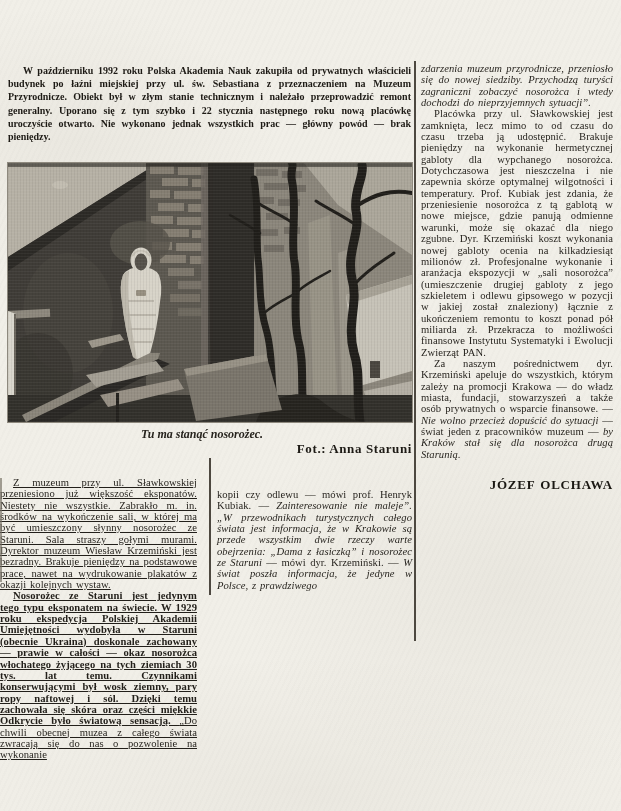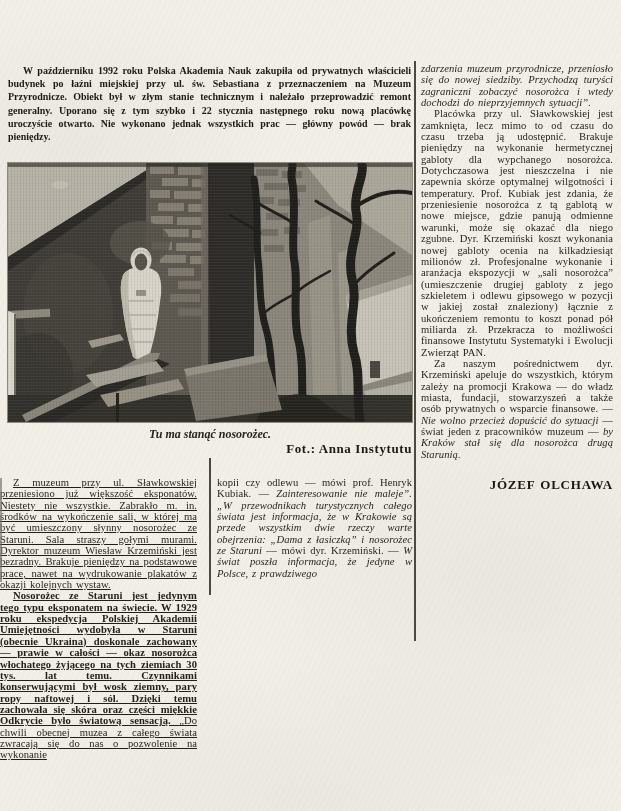--- a/index.html
+++ b/index.html
@@ -31,37 +31,37 @@
     outline:1px solid #8e897e;
   }
   .photo svg{display:block;}
   .photo::after{
     content:"";position:absolute;inset:0;pointer-events:none;
     background:
       repeating-linear-gradient(0deg, rgba(255,255,255,.045) 0 1px, transparent 1px 3px),
       repeating-linear-gradient(90deg, rgba(0,0,0,.05) 0 1px, transparent 1px 3px);
   }
   .caption{
-    position:absolute;left:8px;top:427px;width:404px;margin:0;
+    position:absolute;left:0;top:427px;width:404px;margin:0;
     font-style:italic;font-weight:700;font-size:12px;text-align:center;color:#26231d;
   }
   .credit{
     position:absolute;left:8px;top:441px;width:404px;margin:0;
     font-weight:700;font-size:13px;text-align:right;letter-spacing:.6px;color:#1d1a15;
   }
   .col{
     position:absolute;font-size:10.6px;line-height:11.35px;
     text-align:justify;word-spacing:1.1px;letter-spacing:.05px;
   }
   .col p{margin:0;}
   .indent{text-indent:13px;}
   .col i{}
   .col b{font-weight:700;}
   .col-left{left:0;top:477px;width:197px;text-decoration:underline;}
-  .col-middle{left:217px;top:477px;width:195px;}
+  .col-middle{left:217px;top:489px;width:195px;}
   .col-right{left:421px;top:63px;width:192px;}
   .byline{
     text-align:right;font-weight:700;font-size:13px;margin-top:19px;letter-spacing:.8px;color:#1b1813;
   }
   .rule{position:absolute;background:#4d4840;}
   .rule-mid{left:209px;top:458px;width:2px;height:137px;}
   .rule-right{left:414px;top:61px;width:2px;height:580px;}
   .scan-mark{position:absolute;left:0;top:478px;width:2px;height:104px;background:#756f63;opacity:.65;}
 </style>
 </head>
@@ -175,21 +175,21 @@
       <polygon points="78,212 148,198 156,208 88,224" fill="#a39e93"></polygon>
       <polygon points="92,232 170,216 176,226 100,244" fill="#968f84"></polygon>
       <polygon points="80,178 112,171 116,177 84,185" fill="#9d978b"></polygon>
       <rect x="108" y="230" width="3" height="29" fill="#23211d"></rect>
 
       <rect x="0" y="0" width="404" height="4" fill="#26241f" opacity=".6"></rect>
     </svg>
   </figure>
 
   <figcaption class="caption">Tu ma stanąć nosorożec.</figcaption>
-  <div class="credit">Fot.: Anna Instytutu</div>
+  <div class="credit">Fot.: Anna Staruni</div>
 
   <div class="col col-left">
     <p class="indent">Z muzeum przy ul. Sławkowskiej przeniesiono już większość eksponatów. Niestety nie wszystkie. Zabrakło m. in. środków na wykończenie sali, w której ma być umieszczony słynny nosorożec ze Staruni. Sala straszy gołymi murami. Dyrektor muzeum Wiesław Krzemiński jest bezradny. Brakuje pieniędzy na podstawowe prace, nawet na wydrukowanie plakatów z okazji kolejnych wystaw.</p>
     <p class="indent">
       <b>Nosorożec ze Staruni jest jedynym tego typu eksponatem na świecie. W 1929 roku ekspedycja Polskiej Akademii Umiejętności wydobyła w Staruni (obecnie Ukraina) doskonale zachowany — prawie w całości — okaz nosorożca włochatego żyjącego na tych ziemiach 30 tys. lat temu. Czynnikami konserwującymi był wosk ziemny, pary ropy naftowej i sól. Dzięki temu zachowała się skóra oraz części miękkie Odkrycie było światową sensacją. </b><span>„Do chwili obecnej muzea z całego świata zwracają się do nas o pozwolenie na wykonanie</span>
     </p>
   </div>
 
   <div class="rule rule-mid"></div>
 

